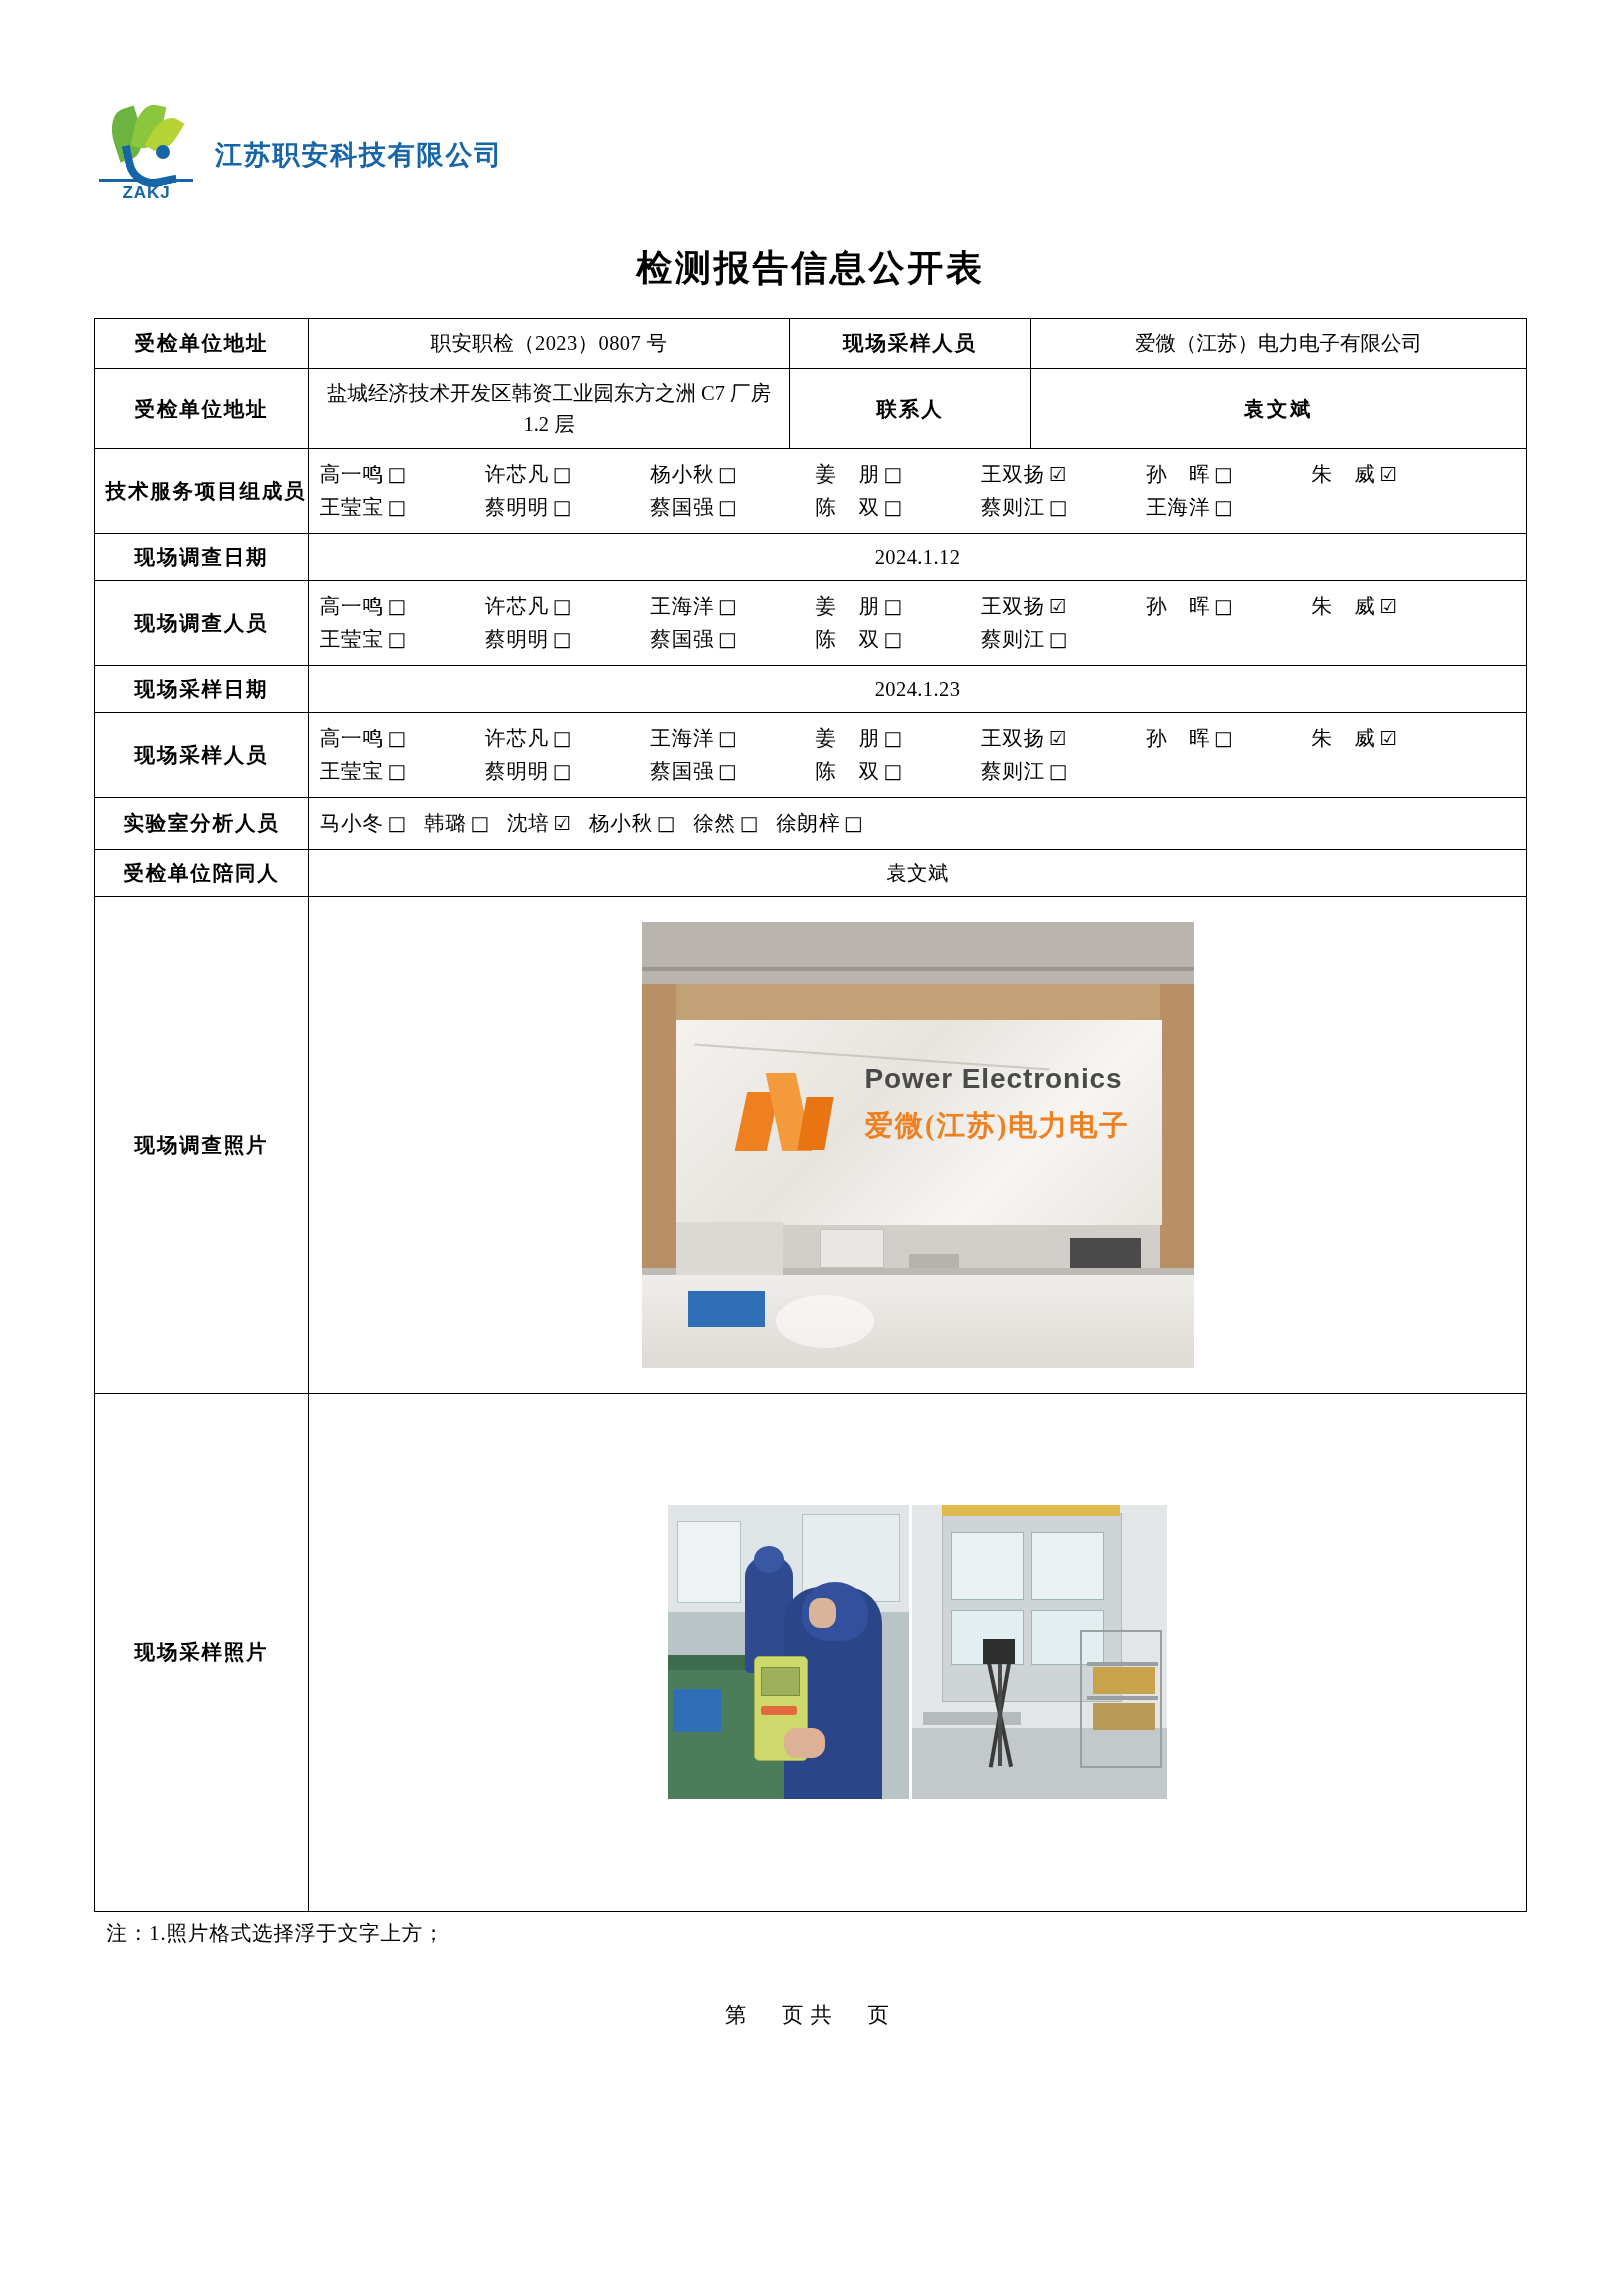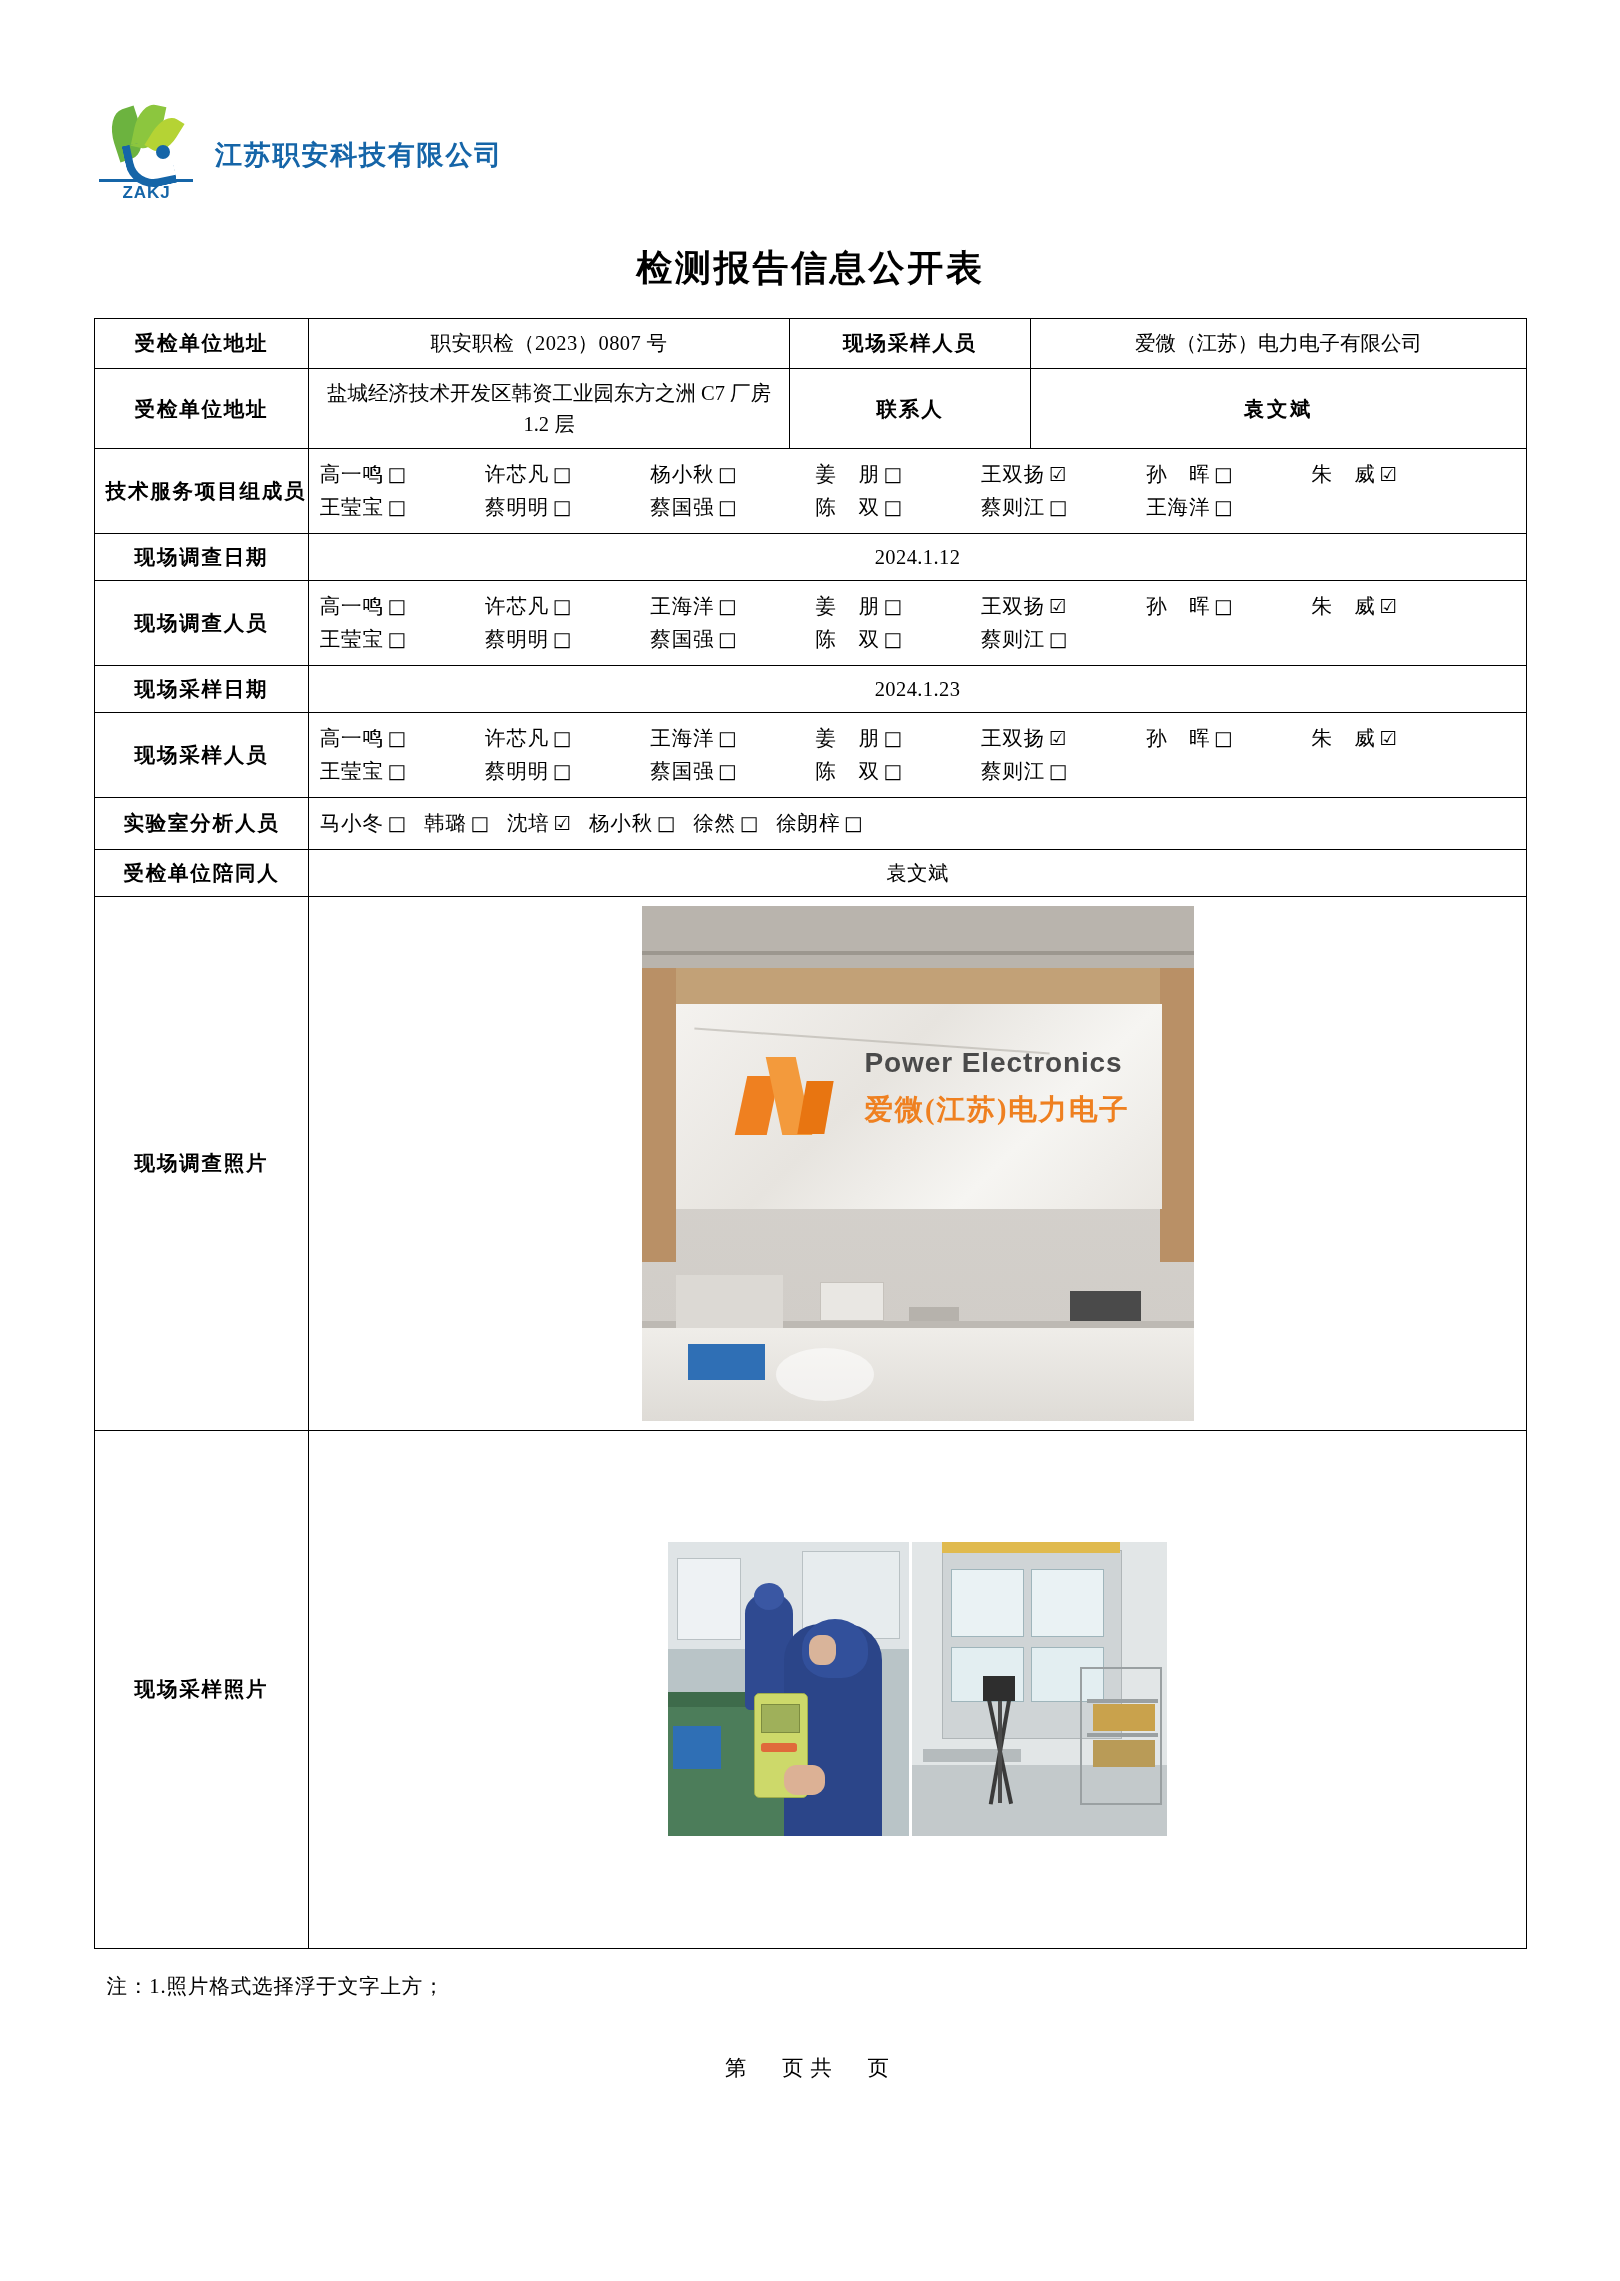--- a/index.html
+++ b/index.html
@@ -163,22 +163,22 @@
 
   .lab-grid .person { margin-right: 18px; }
 
   
   .photo-cell {
     text-align: center;
     padding: 14.3px 9px;
   }
   .photo1 {
     width: 552px;
-    height: 515px;
-    margin: 0 auto;
+    height: 446px;
+    margin: 16px auto;
     position: relative;
     overflow: hidden;
     background: linear-gradient(#d9d6d1, #cfcbc6);
   }
   
   .p1-ceiling { position:absolute; left:0; top:0; width:100%; height:62px; background:#b9b4ad; }
   .p1-ceil-line { position:absolute; left:0; top:45px; width:100%; height:4.5px; background:#9c978f; }
   .p1-wallwood { position:absolute; left:0; top:62px; width:100%; height:40px; background:#c2a177; }
   .p1-marble { position:absolute; left:34px; top:98px; width:486px; height:205px; background: linear-gradient(135deg,#f4f2ef,#e7e4df 40%, #f6f5f2 70%, #e9e6e1); }
   .p1-marble:after{content:"";position:absolute;left:18px;top:36px;width:356px;height:1.8px;background:rgba(170,165,158,.5);transform:rotate(4deg);}
@@ -253,21 +253,21 @@
   .b-leg3 { position:absolute; left:86px; top:156px; width:3.6px; height:105px; background:#4a4a4a; transform: rotate(0deg); }
   .b-head { position:absolute; left:71px; top:134px; width:32px; height:25px; background:#2e2e2e; }
   .b-cart { position:absolute; right:5.3px; top:125px; width:78px; height:134px; border:2.7px solid #9aa0a2; }
   .b-cartsh { position:absolute; right:9px; top:157px; width:71px; height:3.6px; background:#9aa0a2; }
   .b-cartsh2 { position:absolute; right:9px; top:191px; width:71px; height:3.6px; background:#9aa0a2; }
   .b-box { position:absolute; right:12.5px; top:162px; width:62px; height:27px; background:#c9a24c; }
   .b-box2 { position:absolute; right:12.5px; top:198px; width:62px; height:27px; background:#b99b57; }
   .b-bench { position:absolute; left:10.7px; top:207px; width:98px; height:12.5px; background:#b5bbbd; }
 
   .note {
-    margin-top: 23px;
+    margin-top: 7px;
     font-size: 20.5px;
     letter-spacing: 0.9px;
     padding-left: 12.5px;
   }
   .footer {
     margin-top: 53px;
     text-align: center;
     font-size: 21.4px;
     letter-spacing: 7.1px;
   }

